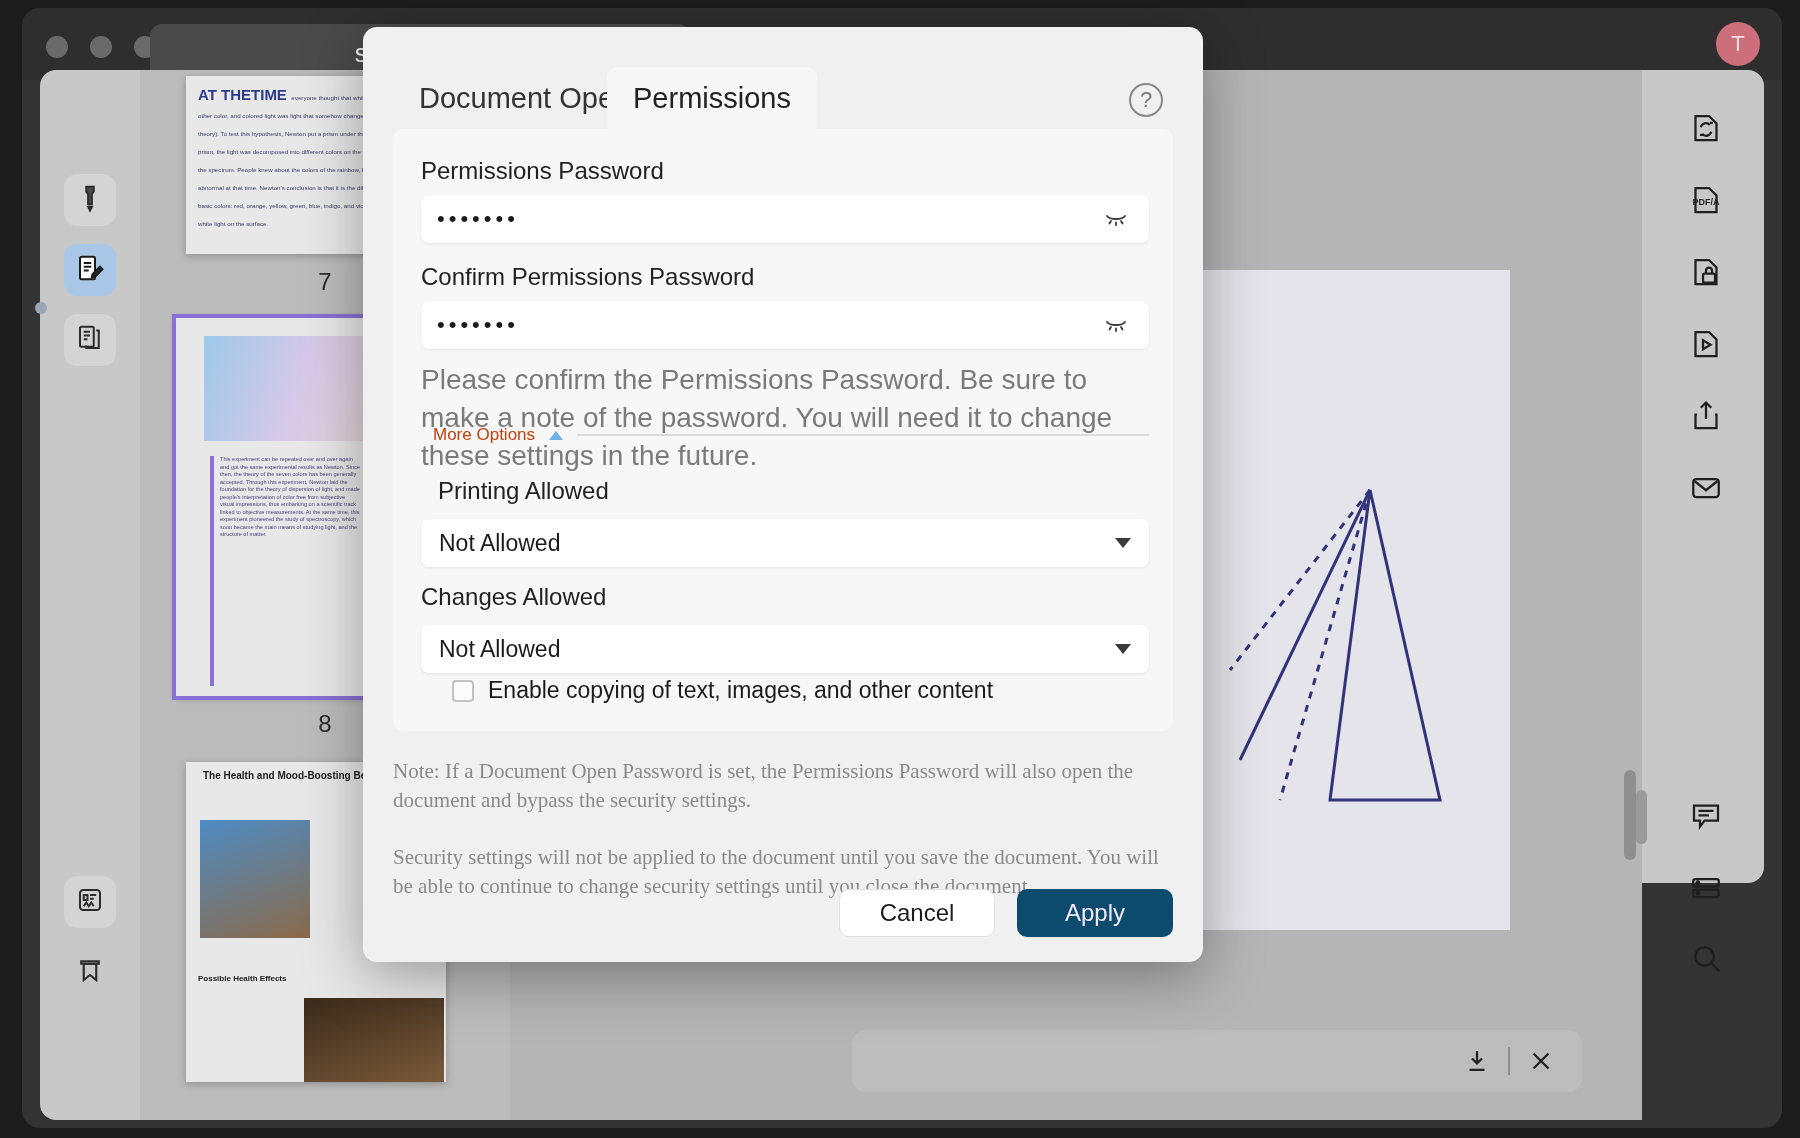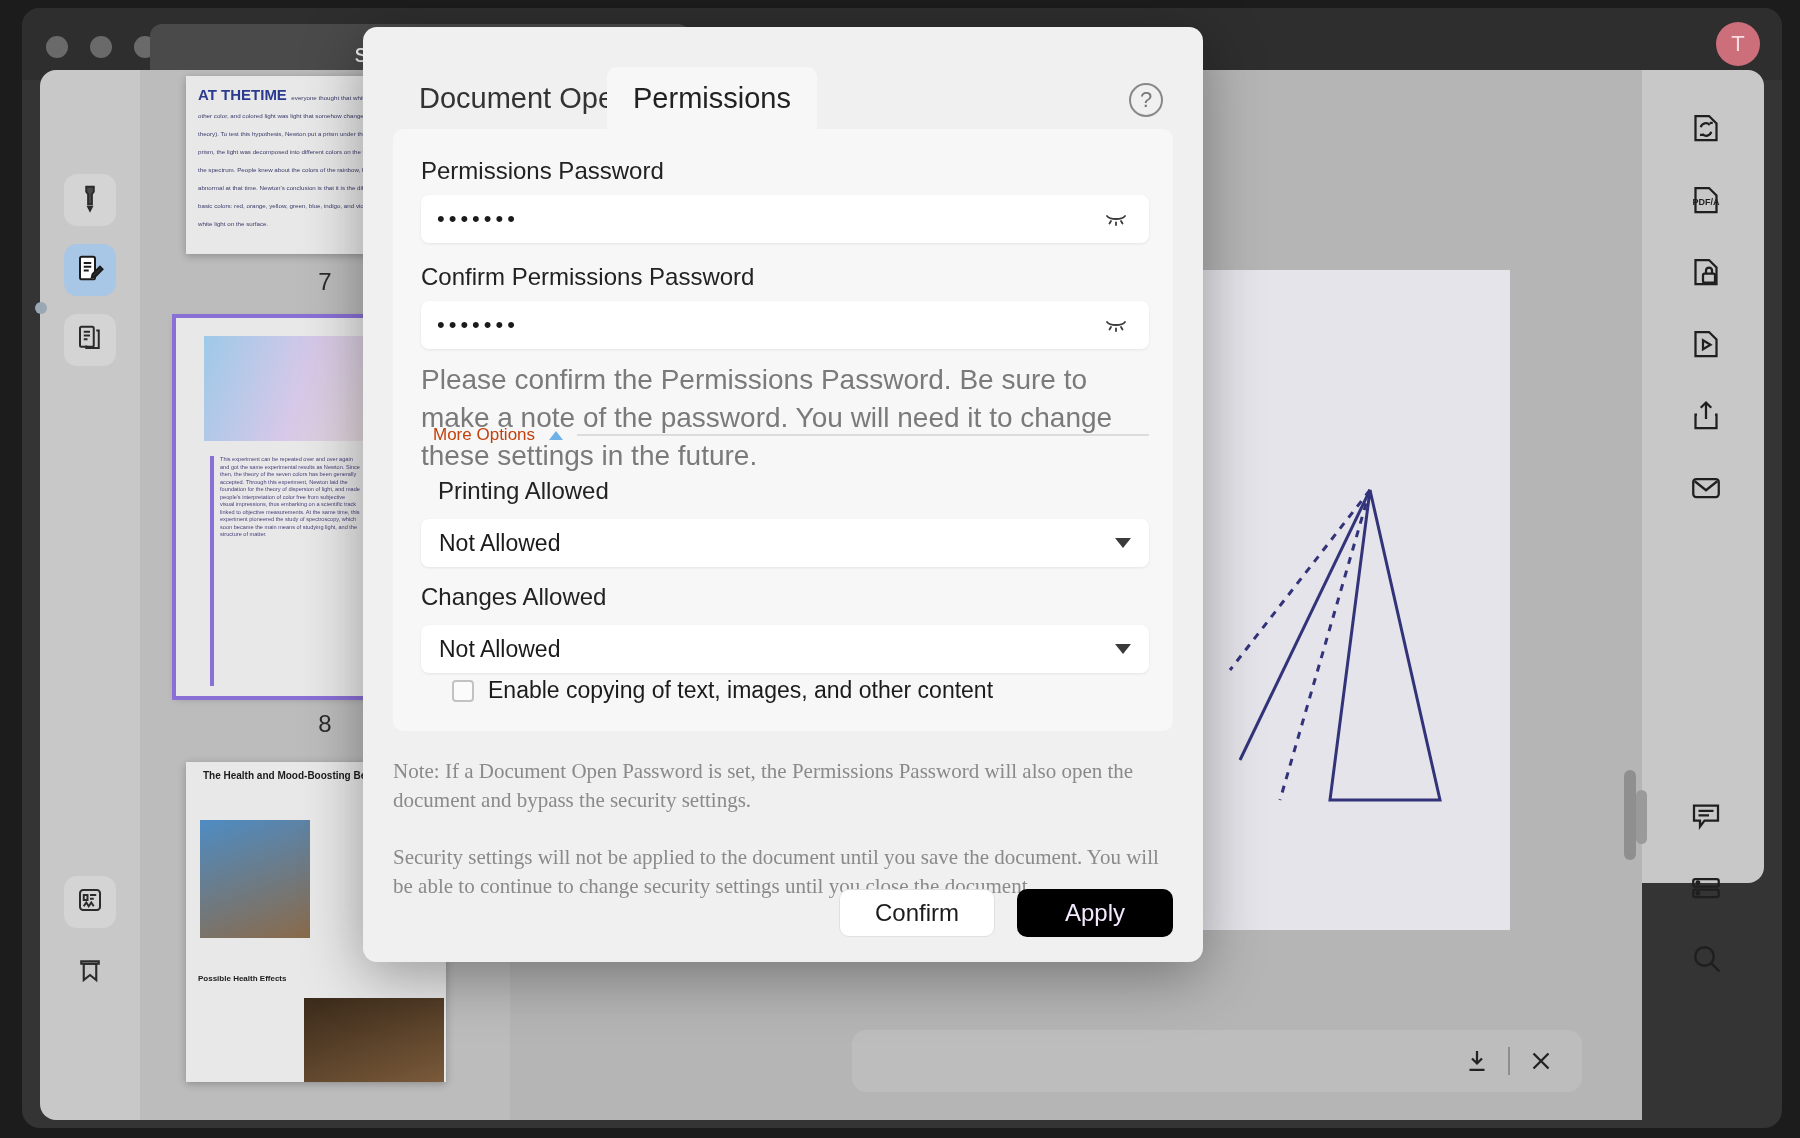--- a/index.html
+++ b/index.html
@@ -203,21 +203,21 @@
     border: 2px solid #c2c2c2; background: #fbfbfb;
   }
   .check-label { font-size: 23px; color: #1b1b1b; }
   .note { position: absolute; left: 30px; font-size: 21px; color: #8a8a8a; line-height: 1.4; width: 780px; font-family: Liberation Serif, serif; }
   .btn {
     height: 48px; border-radius: 10px;
     display: flex; align-items: center; justify-content: center;
     font-size: 24px;
   }
   .btn-cancel { width: 156px; background: #fff; color: #1b1b1b; border: 1px solid #e0e0e0; }
-  .btn-apply { width: 156px; background: #000000; color: #f4e9ff; }
+  .btn-apply { width: 156px; background: #0c4a6e; color: #f4e9ff; }
 </style>
 </head>
 <body>
 
 <div id="root">
 
   <div class="app-window">
 
     <div class="titlebar">
       <div class="traffic">
@@ -500,20 +500,20 @@
         <span class="checkbox"></span>
         <span class="check-label">Enable copying of text, images, and other content</span>
       </div>
     </div>
 
     <div class="note" style="top:730px;">Note: If a Document Open Password is set, the Permissions Password will also open the document and bypass the security settings.</div>
     <div class="note" style="top:800px;margin-top:16px;">Security settings will not be applied to the document until you save the document. You will be able to continue to change security settings until you close the document.</div>
 
     <div style="position:absolute; right:30px; top:862px; display:flex; gap:22px;">
       <div class="btn btn-cancel">
-        <span>Confirm</span>
+        <span>Cancel</span>
       </div>
       <div class="btn btn-apply">
         <span>Apply</span>
       </div>
     </div>
   </div>
 </div>
 
 </body></html>

